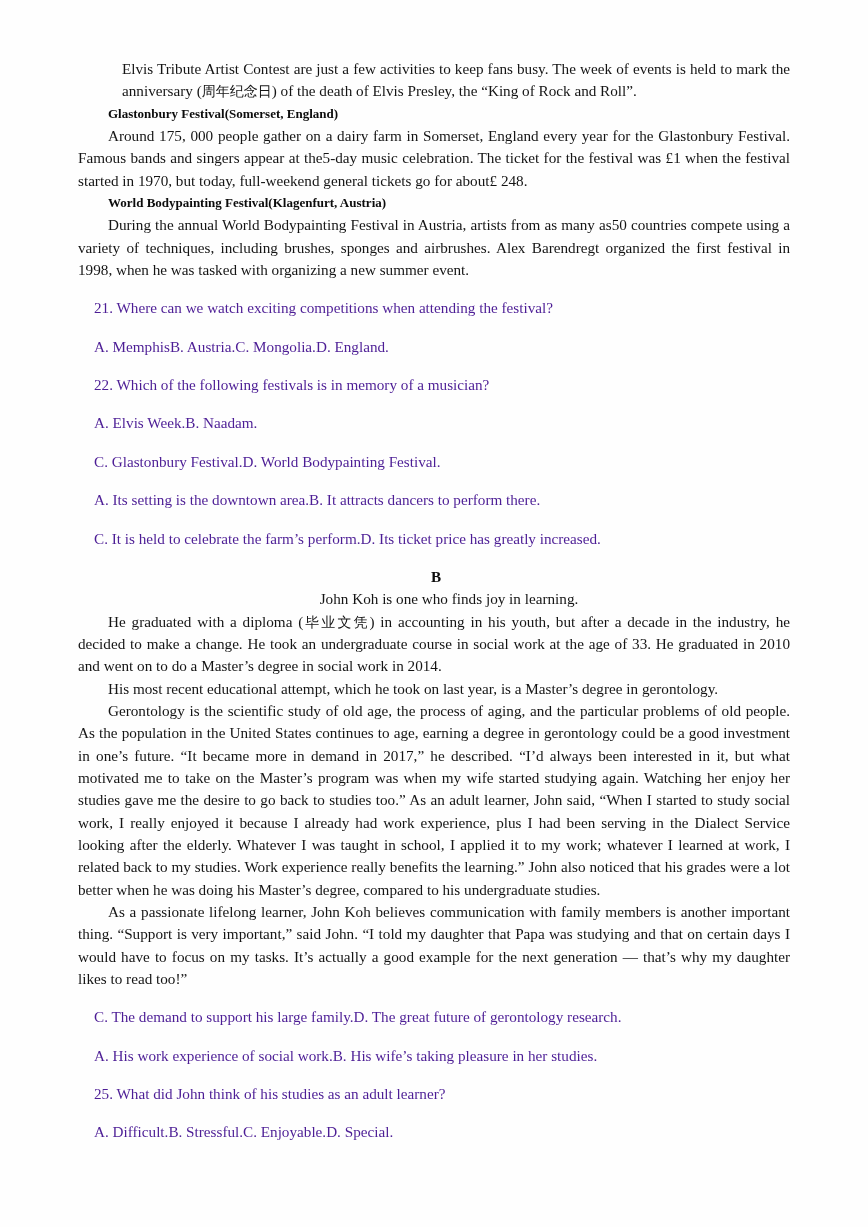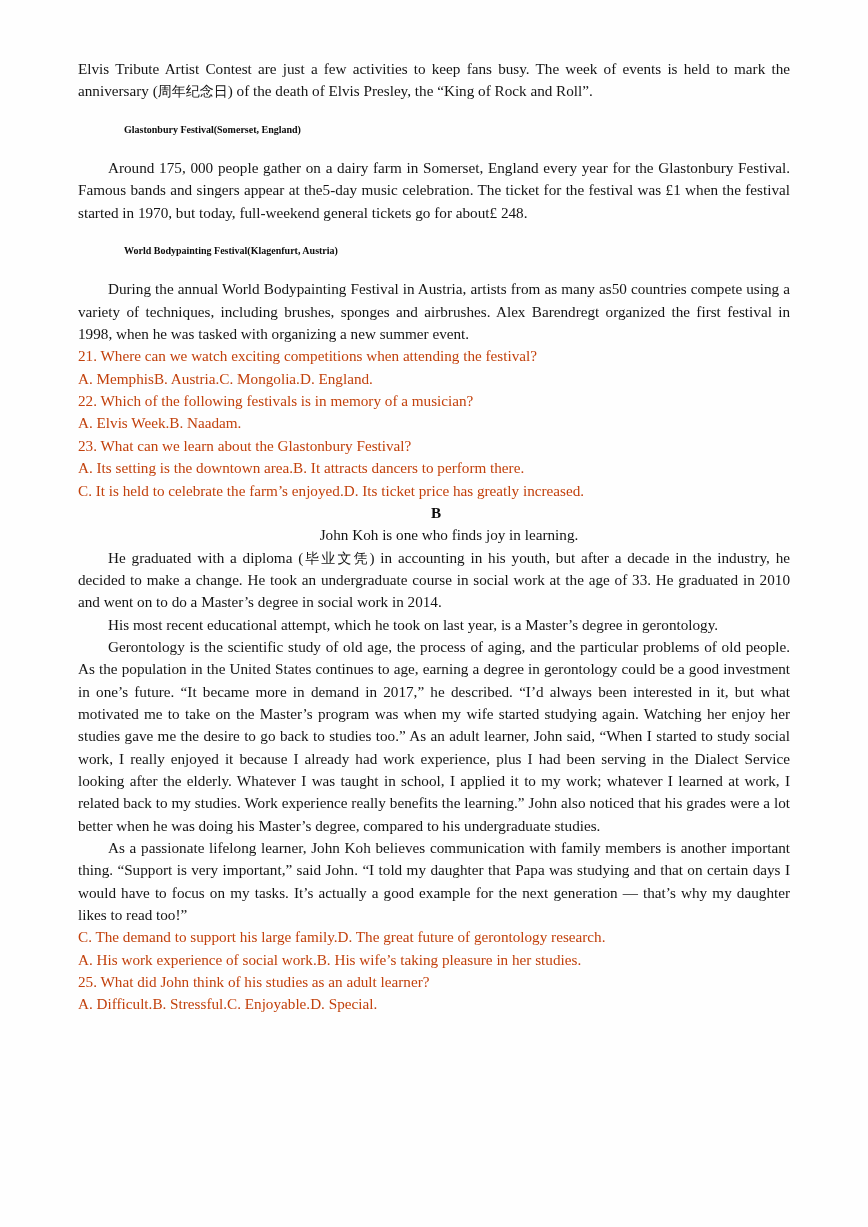--- a/index.html
+++ b/index.html
@@ -28,48 +28,49 @@
     font-size: 15.2px;
     line-height: 22.35px;
     text-align: justify;
     text-justify: inter-word;
     text-indent: 30px;
     color: #141414;
     -webkit-font-smoothing: none;
   }
   .para.no-indent {
     text-indent: 0;
+    margin-left: 44px;
   }
   .para.last-line-left {
     text-align: center;
   }
   .subhead {
-    margin: 16px;
-    font-size: 10px;
+    margin: 0;
+    font-size: 13px;
     line-height: 22.35px;
     font-weight: bold;
     text-indent: 30px;
     color: #0c0c0c;
   }
   .section-letter {
     margin: 0;
     font-size: 15.2px;
     line-height: 22.35px;
     font-weight: bold;
     text-align: center;
     padding-left: 4px;
     color: #0c0c0c;
   }
   .qline {
-    margin: 0;
+    margin: 16px;
     font-size: 15.2px;
     line-height: 22.35px;
     text-indent: 0;
     text-align: left;
-    color: #c2410c;
+    color: #4c1d95;
   }
   .cn {
     font-family: "DejaVu Sans", "Liberation Sans", sans-serif;
     font-size: 14px;
   }
 </style>
 </head>
 <body>
 
 <div class="page">
@@ -83,24 +84,24 @@
 
     <p class="subhead">World Bodypainting Festival(Klagenfurt, Austria)</p>
 
     <p class="para">During the annual World Bodypainting Festival in Austria, artists from as many as50 countries compete using a variety of techniques, including brushes, sponges and airbrushes. Alex Barendregt organized the first festival in 1998, when he was tasked with organizing a new summer event.</p>
 
     <p class="qline">21. Where can we watch exciting competitions when attending the festival?</p>
     <p class="qline">A. MemphisB. Austria.C. Mongolia.D. England.</p>
 
     <p class="qline">22. Which of the following festivals is in memory of a musician?</p>
     <p class="qline">A. Elvis Week.B. Naadam.</p>
+    <p class="qline">C. Glastonbury Festival.D. World Bodypainting Festival.</p>
 
-    <p class="qline">23. What can we learn about the Glastonbury Festival?</p>
     <p class="qline">A. Its setting is the downtown area.B. It attracts dancers to perform there.</p>
-    <p class="qline">C. It is held to celebrate the farm’s enjoyed.D. Its ticket price has greatly increased.</p>
+    <p class="qline">C. It is held to celebrate the farm’s perform.D. Its ticket price has greatly increased.</p>
 
     <p class="section-letter">B</p>
 
     <p class="para last-line-left">John Koh is one who finds joy in learning.</p>
 
     <p class="para">He graduated with a diploma (<span class="cn">毕业文凭</span>) in accounting in his youth, but after a decade in the industry, he decided to make a change. He took an undergraduate course in social work at the age of 33. He graduated in 2010 and went on to do a Master’s degree in social work in 2014.</p>
 
     <p class="para">His most recent educational attempt, which he took on last year, is a Master’s degree in gerontology.</p>
 
     <p class="para">Gerontology is the scientific study of old age, the process of aging, and the particular problems of old people. As the population in the United States continues to age, earning a degree in gerontology could be a good investment in one’s future. “It became more in demand in 2017,” he described. “I’d always been interested in it, but what motivated me to take on the Master’s program was when my wife started studying again. Watching her enjoy her studies gave me the desire to go back to studies too.” As an adult learner, John said, “When I started to study social work, I really enjoyed it because I already had work experience, plus I had been serving in the Dialect Service looking after the elderly. Whatever I was taught in school, I applied it to my work; whatever I learned at work, I related back to my studies. Work experience really benefits the learning.” John also noticed that his grades were a lot better when he was doing his Master’s degree, compared to his undergraduate studies.</p>

